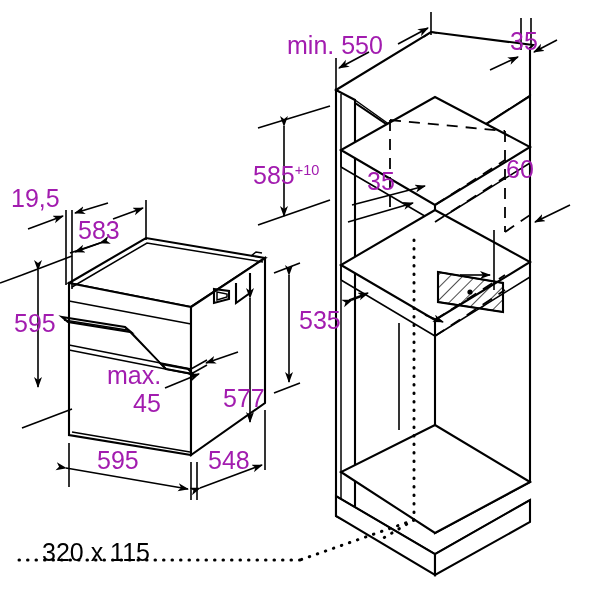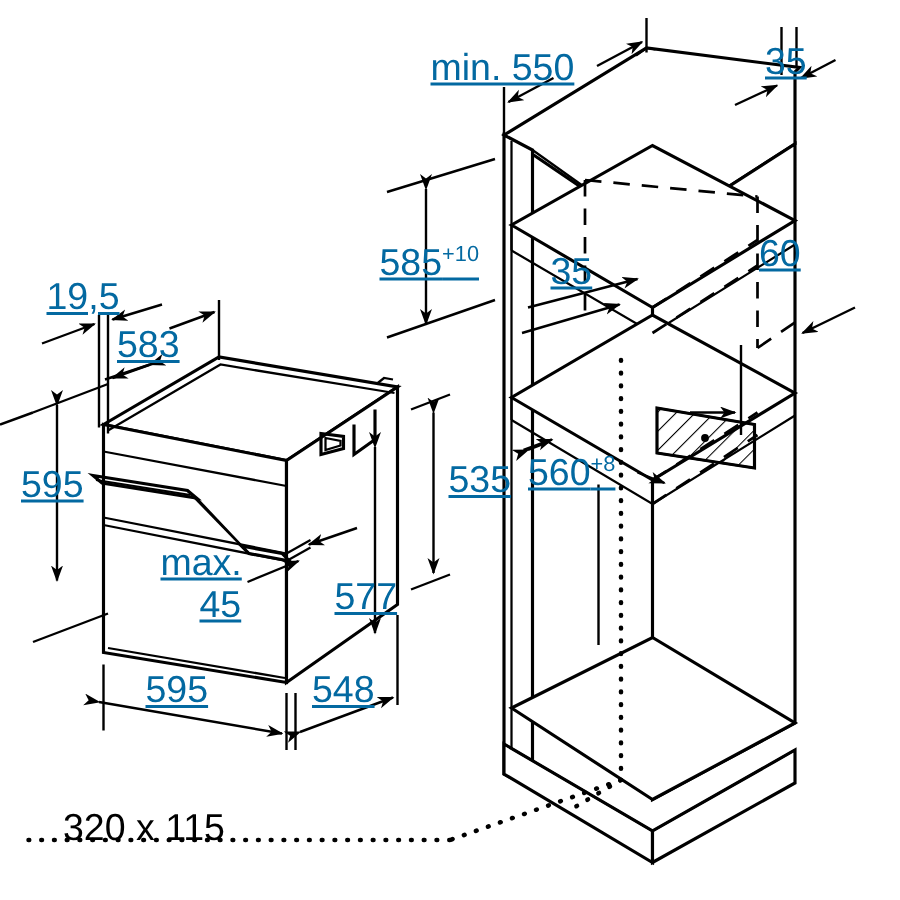--- a/index.html
+++ b/index.html
@@ -8,21 +8,21 @@
   #stage{position:relative;width:600px;height:600px;background:#fff;}
   svg#drawing{position:absolute;left:0;top:0;width:600px;height:600px;}
   .solid{fill:none;stroke:#000;stroke-width:2.1;stroke-linecap:butt;stroke-linejoin:miter;}
   .thin{fill:none;stroke:#000;stroke-width:1.5;}
   .dim{fill:none;stroke:#000;stroke-width:1.6;}
   .dashed{fill:none;stroke:#000;stroke-width:1.8;stroke-dasharray:11 8;}
   .dotted{fill:none;stroke:#000;stroke-width:3.0;stroke-linecap:round;stroke-dasharray:0.5 8;}
   .hatch{stroke:#000;stroke-width:1.4;}
   .face{fill:#ffffff;}
   .lbl{position:absolute;font-family:"Liberation Sans", sans-serif;
-       font-size:25px;line-height:1;color:#0369a1;white-space:nowrap;text-decoration:underline;}
+       font-size:25px;line-height:1;color:#a21caf;white-space:nowrap;}
   .lbl sup{font-size:0.58em;vertical-align:super;letter-spacing:0;margin-top:12px;}
   .note{position:absolute;font-size:25px;line-height:1.18;white-space:nowrap;}
 </style>
 </head>
 <body>
 
 <div id="stage">
 
 <svg id="drawing" viewBox="0 0 600 600">
   <defs>
@@ -182,21 +182,21 @@
     <path class="dim" d="M352,300 L365,295" marker-start="url(#ah)"></path>
     <path class="dim" d="M349,300 L368,293" marker-end="url(#ah)"></path>
     <path class="dim" d="M425,315 L443,322" marker-end="url(#ah)"></path>
   </g>
 
   <g>
     <path class="dim" d="M22,275 L0,283"></path>
   </g>
 </svg>
 
-<div class="lbl" style="left:31px;top:186px;text-align:center;">19,5</div>
+<div class="lbl" style="left:11px;top:186px;text-align:center;">19,5</div>
 
 <div class="lbl" style="left:78px;top:218px;">583</div>
 
 <div class="lbl" style="left:14px;top:311px;">595</div>
 
 <div class="lbl" style="left:299px;top:308px;">535</div>
 
 <div class="lbl" style="left:223px;top:386px;">577</div>
 
 <div class="lbl" style="left:107px;top:363px;">max.</div>
@@ -211,20 +211,17 @@
 <div class="lbl" style="left:510px;top:29px;">35</div>
 
 <div class="lbl" style="left:253px;top:163px;">
   <span>585</span><sup>+10</sup>
 </div>
 
 <div class="lbl" style="left:367px;top:169px;">35</div>
 
 <div class="lbl" style="left:506px;top:157px;">60</div>
 
-<div class="lbl" style="left:352px;top:303px;">
-  <span>560</span><sup>+8</sup>
+
+<div class="note" style="left:25px;top:538px;margin-left:17px;">320 x 115</div>
+
+
 </div>
 
-<div class="note" style="left:25px;top:538px;margin-left:17px;">320 x 115</div>
-
-
-</div>
-
 </body></html>

